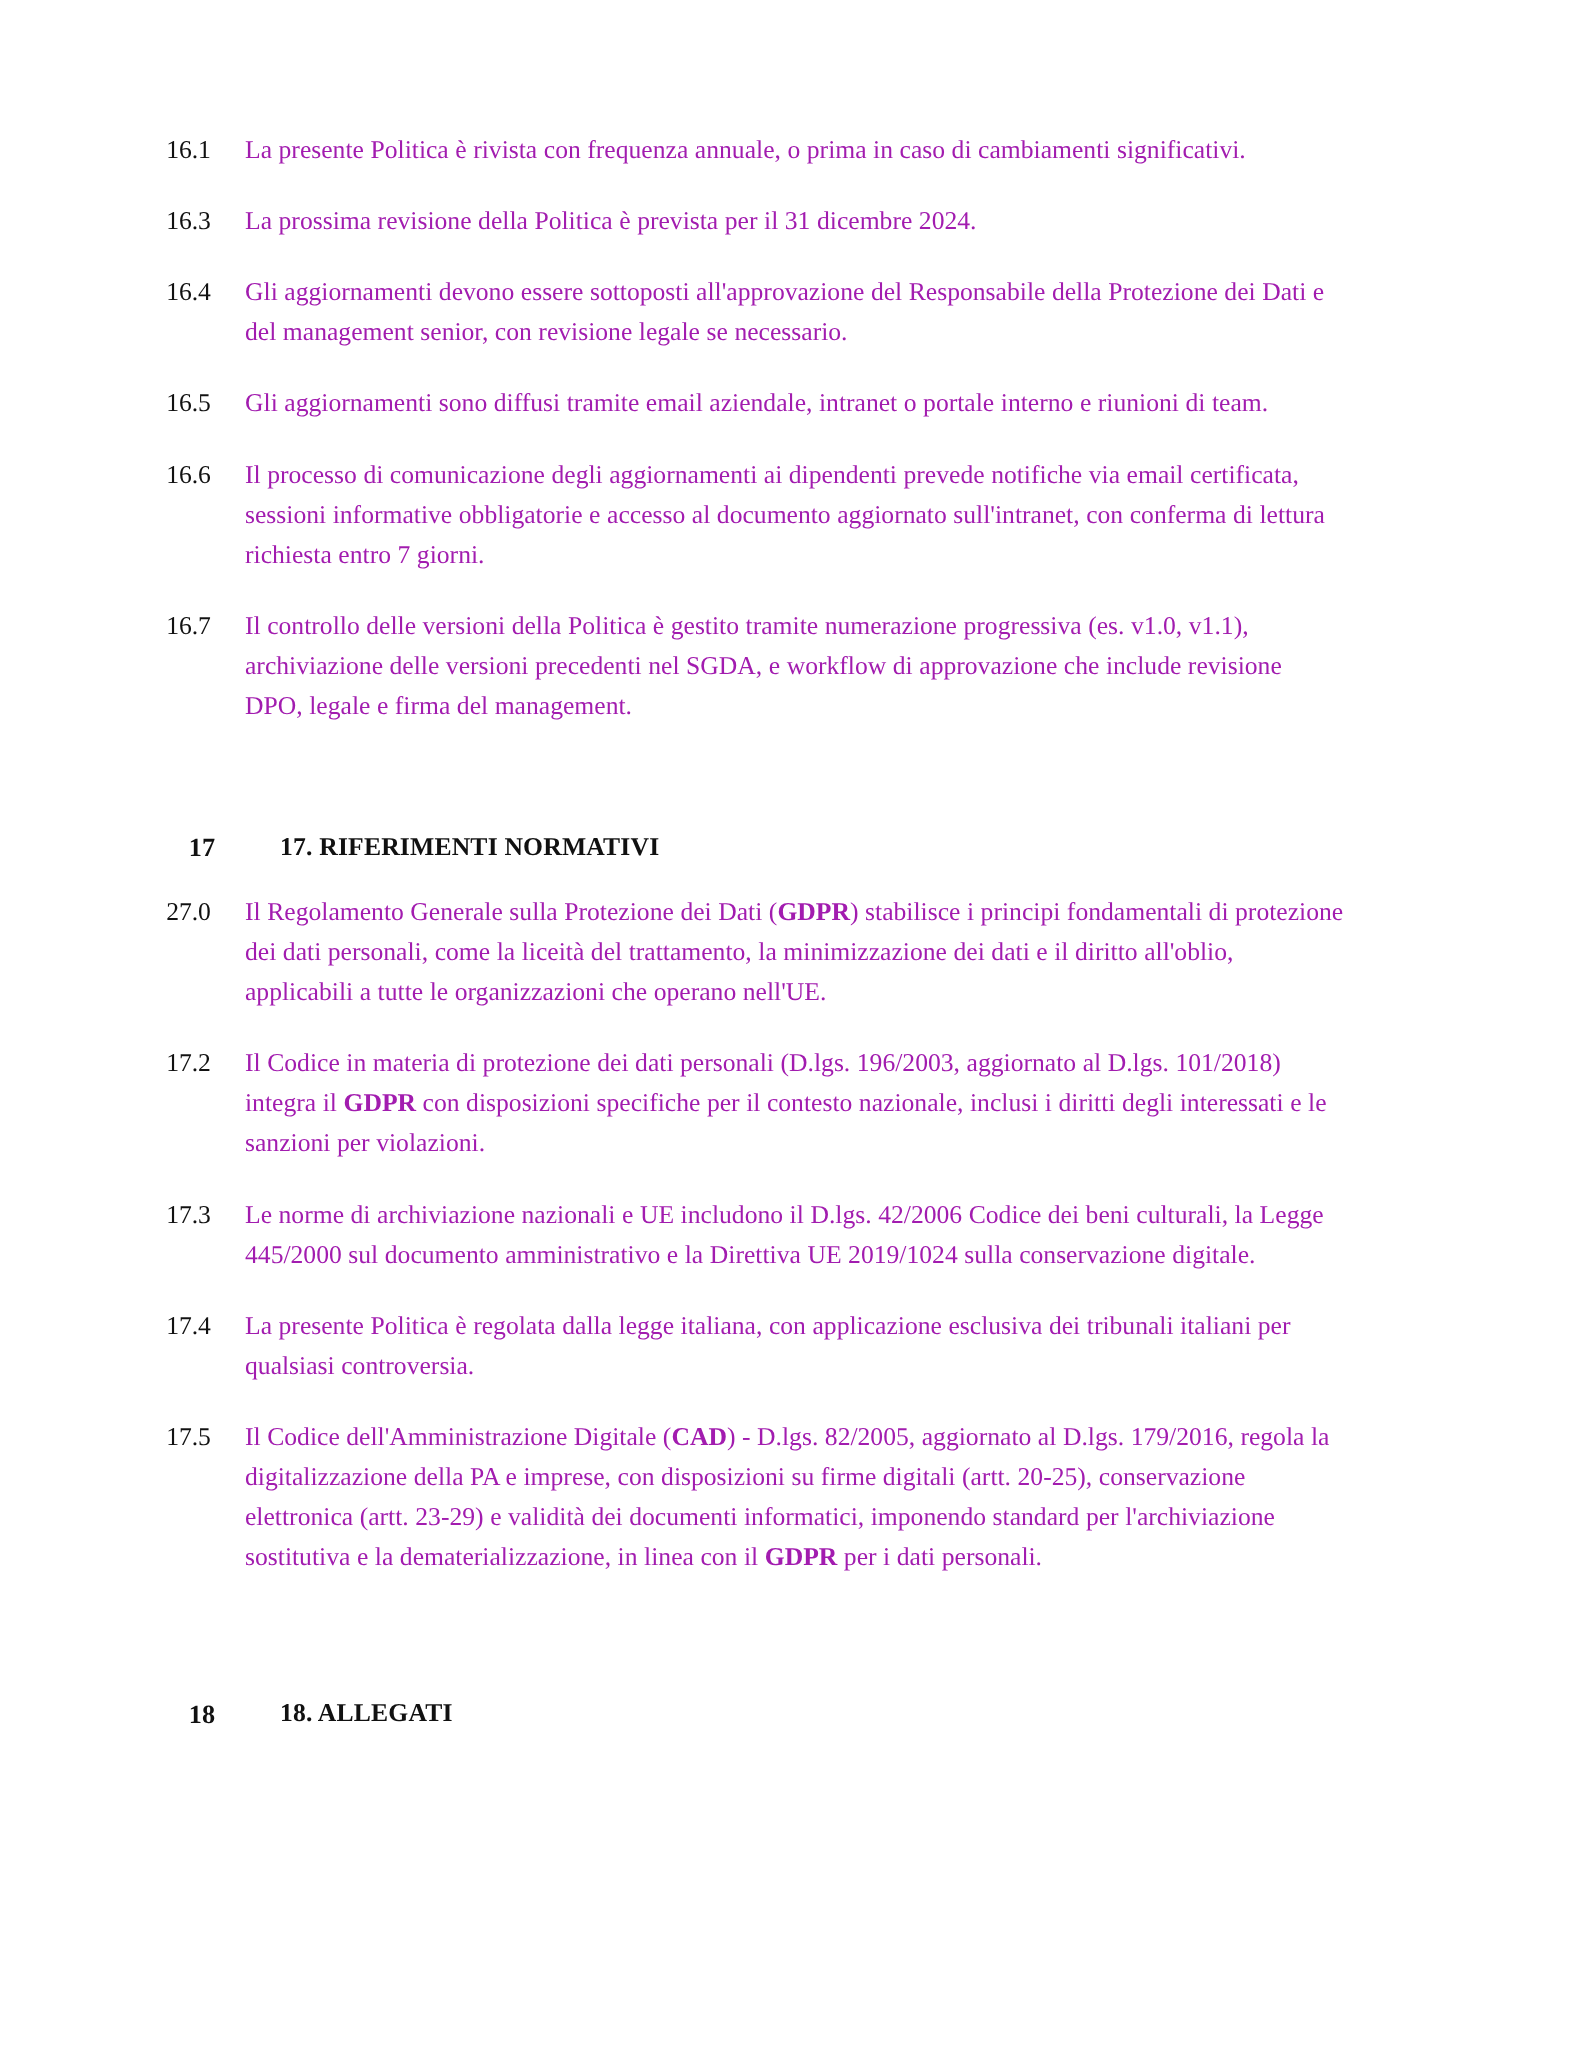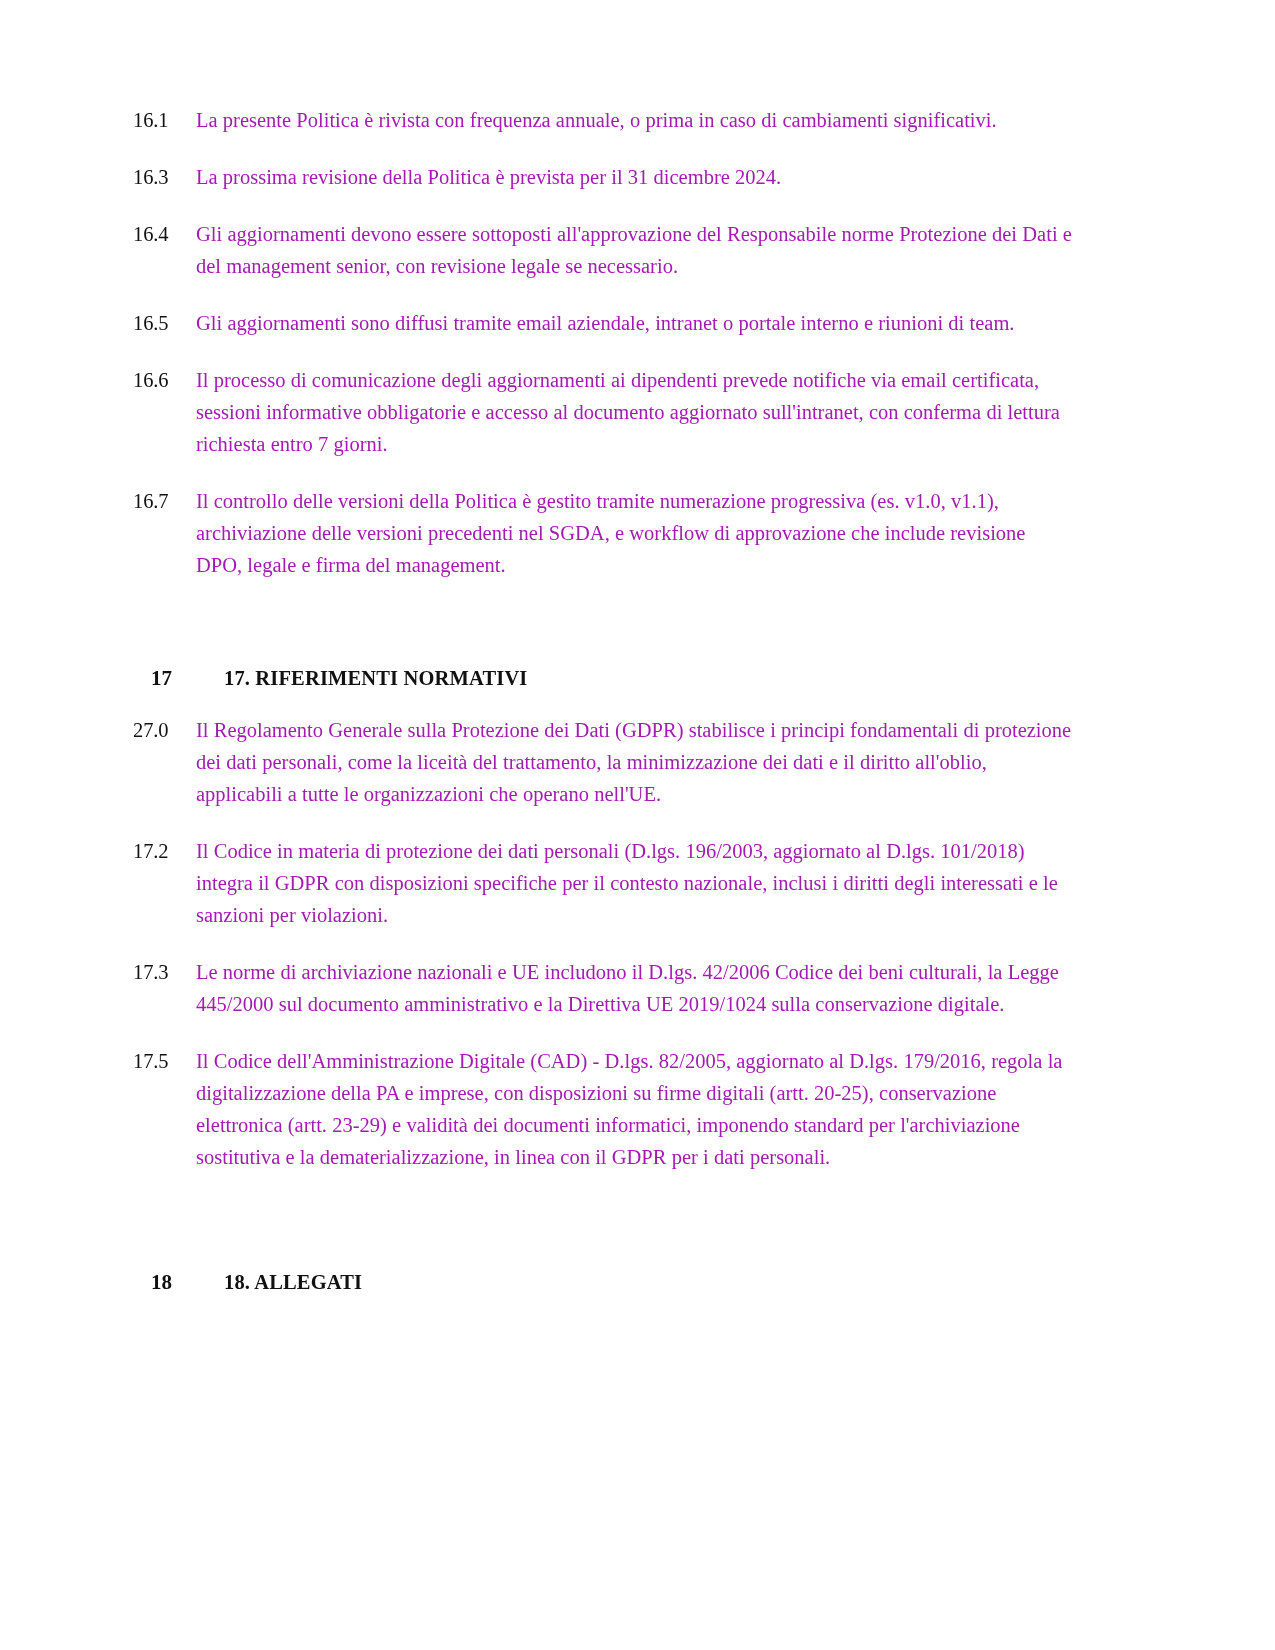--- a/index.html
+++ b/index.html
@@ -45,21 +45,21 @@
   }
   .clause-text {
     flex: 1 1 auto;
     font-size: 20.5px;
     line-height: 32px;
     color: #a21caf;
     text-align: left;
     word-spacing: 0.1px;
   }
   .clause-text b {
-    font-weight: 400;
+    font-weight: 700;
     text-align: center;
   }
 
   
   .heading {
     display: flex;
     align-items: flex-start;
     font-weight: 700;
   }
   .heading-num {
@@ -97,21 +97,21 @@
       </div>
 
 
       <div class="clause">
         <div class="clause-num">16.3</div>
         <div class="clause-text">La prossima revisione della Politica è prevista per il 31 dicembre 2024.</div>
       </div>
 
       <div class="clause">
         <div class="clause-num">16.4</div>
-        <div class="clause-text">Gli aggiornamenti devono essere sottoposti all'approvazione del Responsabile norme Protezione dei Dati e del management senior, con revisione legale se necessario.</div>
+        <div class="clause-text">Gli aggiornamenti devono essere sottoposti all'approvazione del Responsabile della Protezione dei Dati e del management senior, con revisione legale se necessario.</div>
       </div>
 
       <div class="clause">
         <div class="clause-num">16.5</div>
         <div class="clause-text">Gli aggiornamenti sono diffusi tramite email aziendale, intranet o portale interno e riunioni di team.</div>
       </div>
 
       <div class="clause">
         <div class="clause-num">16.6</div>
         <div class="clause-text">Il processo di comunicazione degli aggiornamenti ai dipendenti prevede notifiche via email certificata, sessioni informative obbligatorie e accesso al documento aggiornato sull'intranet, con conferma di lettura richiesta entro 7 giorni.</div>
@@ -143,20 +143,24 @@
       <div class="clause">
         <div class="clause-num">17.2</div>
         <div class="clause-text">Il Codice in materia di protezione dei dati personali (D.lgs. 196/2003, aggiornato al D.lgs. 101/2018) integra il <b>GDPR</b> con disposizioni specifiche per il contesto nazionale, inclusi i diritti degli interessati e le sanzioni per violazioni.</div>
       </div>
 
       <div class="clause">
         <div class="clause-num">17.3</div>
         <div class="clause-text">Le norme di archiviazione nazionali e UE includono il D.lgs. 42/2006 Codice dei beni culturali, la Legge 445/2000 sul documento amministrativo e la Direttiva UE 2019/1024 sulla conservazione digitale.</div>
       </div>
 
+      <div class="clause">
+        <div class="clause-num">17.4</div>
+        <div class="clause-text">La presente Politica è regolata dalla legge italiana, con applicazione esclusiva dei tribunali italiani per qualsiasi controversia.</div>
+      </div>
 
       <div class="clause">
         <div class="clause-num">17.5</div>
         <div class="clause-text">Il Codice dell'Amministrazione Digitale (<b>CAD</b>) - D.lgs. 82/2005, aggiornato al D.lgs. 179/2016, regola la digitalizzazione della PA e imprese, con disposizioni su firme digitali (artt. 20-25), conservazione elettronica (artt. 23-29) e validità dei documenti informatici, imponendo standard per l'archiviazione sostitutiva e la dematerializzazione, in linea con il <b>GDPR</b> per i dati personali.</div>
       </div>
 
     </div>
 
     <div class="gap-before-h2"></div>
 

